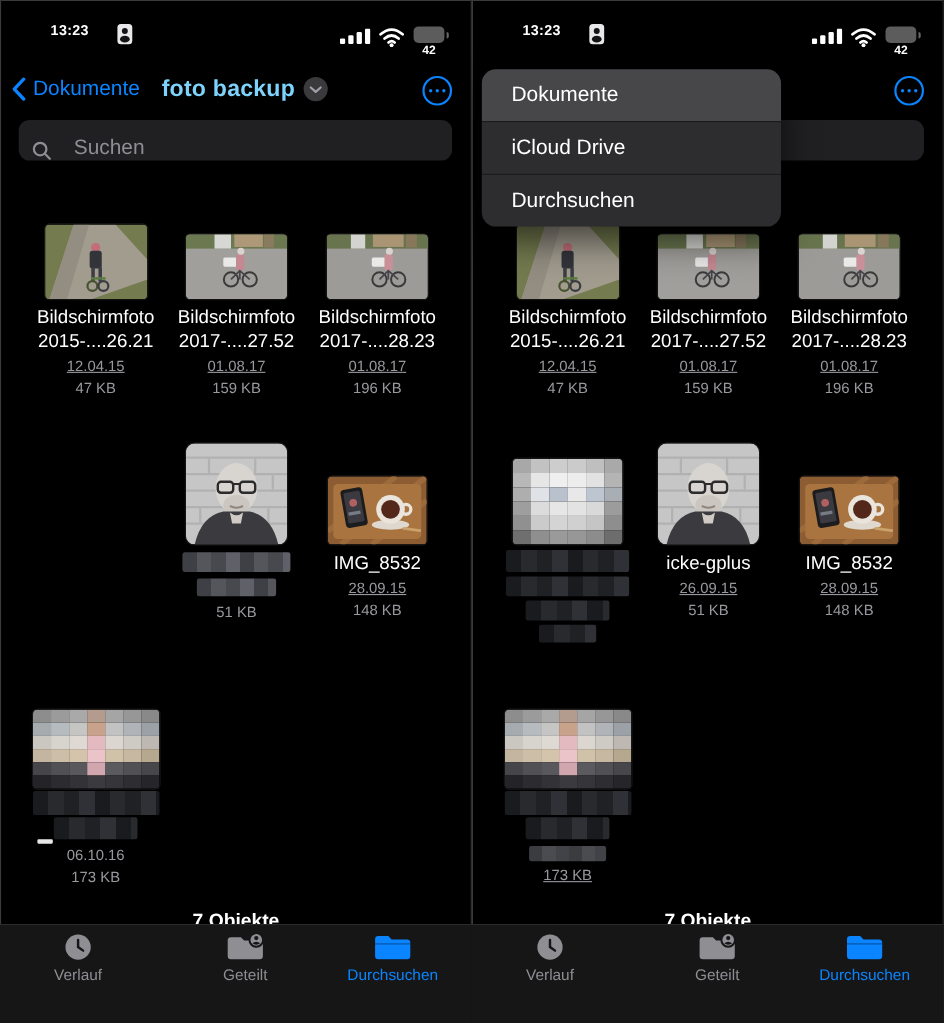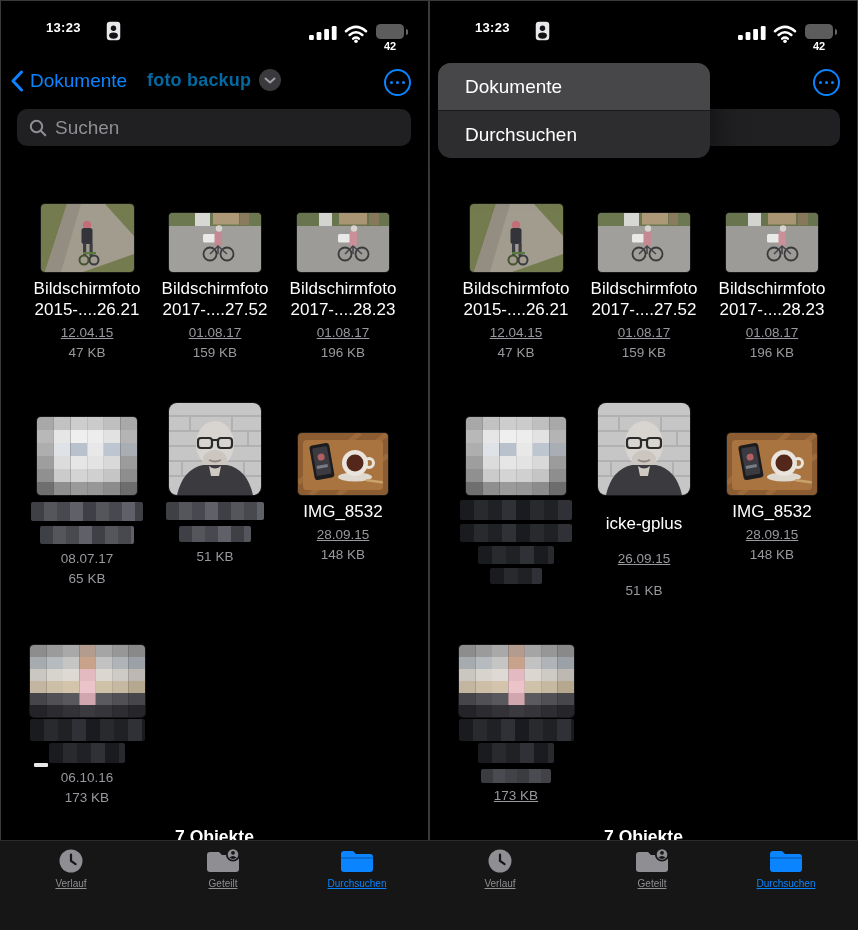--- a/index.html
+++ b/index.html
@@ -19,30 +19,30 @@
   .battery{position:absolute;left:376px;top:24px;width:28px;height:15px;border-radius:4.5px;
            background:rgba(255,255,255,.36);display:flex;align-items:center;justify-content:center;}
   .battery .num{font-size:11px;font-weight:700;color:#fff;margin-top:28px;}
   .battery .nub{position:absolute;right:-4px;top:5px;width:2.5px;height:5.5px;border-radius:0 2px 2px 0;
                 background:rgba(255,255,255,.4);}
 
   
   .back-btn{position:absolute;left:10px;top:70px;display:flex;align-items:center;gap:6px;color:#0a84ff;}
   .back-btn .lbl{font-size:19px;}
   .nav-title{position:absolute;left:147px;top:69px;display:flex;align-items:center;gap:8px;}
-  .nav-title .t{font-size:18px;font-weight:700;color:#0369a1;letter-spacing:.2px;}
+  .nav-title .t{font-size:21px;font-weight:700;color:#7dd3fc;letter-spacing:.2px;}
   .chev-circle{width:22px;height:22px;border-radius:50%;background:#3a3a3c;display:flex;
                align-items:center;justify-content:center;}
   .more-btn{position:absolute;left:384px;top:69px;width:27px;height:27px;border:2px solid #0a84ff;
             border-radius:50%;box-sizing:border-box;display:flex;align-items:center;justify-content:center;gap:2.5px;}
   .more-btn i{width:3.2px;height:3.2px;border-radius:50%;background:#0a84ff;}
 
   
   .search{position:absolute;left:17px;top:109px;width:394px;height:37px;border-radius:10px;
-          background:#202023;display:flex;align-items:center;padding-left:12px;box-sizing:border-box;gap:8px;}
+          background:#202023;display:flex;align-items:flex-end;padding-left:12px;box-sizing:border-box;gap:20px;}
   .search .ph{font-size:19px;color:#8e8e93;}
 
   
   .file-item{position:absolute;width:134px;display:flex;flex-direction:column;align-items:center;}
   .tbox{display:flex;align-items:flex-end;justify-content:center;}
   .tbox.h68{height:68px;} .tbox.h92{height:92px;} .tbox.h72{height:72px;}
   .thumb{border-radius:4px;overflow:hidden;box-shadow:0 0 0 1px rgba(255,255,255,.09);line-height:0;}
   .thumb.round8{border-radius:8px;}
   .fname{font-size:17px;line-height:21px;color:#fff;text-align:center;margin-top:0;}
   .fname.first{margin-top:6px;}
@@ -53,21 +53,21 @@
   .rd-faint{border-radius:2px;background:repeating-linear-gradient(90deg,#4a4b50 0 12px,#5d5e64 12px 24px,#52535a 24px 36px);opacity:.8;}
   .dash{width:14px;height:3.5px;background:#e8e8e8;border-radius:1px;align-self:flex-start;margin-left:14px;}
 
   
   .count{position:absolute;left:0;width:429px;top:827px;text-align:center;font-size:17.5px;font-weight:700;color:#fff;}
 
   
   .tabbar{position:absolute;left:0;top:840px;width:429px;height:90px;background:#161617;
           border-top:1px solid #2b2b2d;box-sizing:border-box;}
   .tab{position:absolute;top:7px;width:110px;display:flex;flex-direction:column;align-items:center;gap:4px;}
-  .tab .lbl{font-size:10px;text-decoration:underline;}
+  .tab .lbl{font-size:14px;}
   .tab.inactive{color:#8e8e93;} .tab.active{color:#0a84ff;}
   .tab-history{left:16px;} .tab-shared{left:168px;} .tab-browse{left:302px;}
 
   
   .menu{position:absolute;left:9px;top:63px;width:272px;border-radius:13px;overflow:hidden;
         background:#2d2d2f;box-shadow:0 12px 34px rgba(0,0,0,.6);z-index:20;}
   .menu-item{height:47px;display:flex;align-items:center;padding-left:27px;font-size:19px;color:#fff;}
   .menu-item.sel{background:#47474a;}
   .menu-item + .menu-item{border-top:1px solid #1b1b1d;}
 </style>
@@ -356,31 +356,20 @@
           <span class="thumb"><svg width="92" height="59">
               <use href="#sym-thumb-c"></use>
             </svg></span>
         </div>
       <div class="fname first">Bildschirmfoto</div>
       <div class="fname">2017-....28.23</div>
       <div class="fmeta mt3">01.08.17</div>
       <div class="fmeta">196 KB</div>
     </div>
 
-    <div class="file-item" style="left:20px;top:403px;">
-      <div class="tbox h92">
-          <span class="thumb"><svg width="100" height="78">
-              <use href="#sym-pix1"></use>
-            </svg></span>
-        </div>
-      <div class="rd" style="width:112px;height:19px;margin-top:7px;"></div>
-      <div class="rd" style="width:94px;height:18px;margin-top:5px;"></div>
-      <div class="fmeta mt5">08.07.17</div>
-      <div class="fmeta">65 KB</div>
-    </div>
     <div class="file-item" style="left:148px;top:403px;">
       <div class="tbox h92">
           <span class="thumb round8"><svg width="92" height="92">
               <use href="#sym-portrait"></use>
             </svg></span>
         </div>
       <div class="rd" style="width:98px;height:18px;margin-top:7px;"></div>
       <div class="rd" style="width:72px;height:16px;margin-top:6px;"></div>
       <div class="fmeta mt5">51 KB</div>
     </div>
@@ -460,20 +449,23 @@
           <use href="#sym-search"></use>
         </svg>
       <span class="ph">Suchen</span>
     </div>
 
     <div class="menu">
       <div class="menu-item sel">
         <span>Dokumente</span>
       </div>
       <div class="menu-item">
+        <span>iCloud Drive</span>
+      </div>
+      <div class="menu-item">
         <span>Durchsuchen</span>
       </div>
     </div>
 
     <div class="file-item" style="left:20px;top:204px;">
       <div class="tbox h68">
           <span class="thumb"><svg width="93" height="68">
               <use href="#sym-thumb-a"></use>
             </svg></span>
         </div>
@@ -509,21 +501,21 @@
       <div class="tbox h92">
           <span class="thumb"><svg width="100" height="78">
               <use href="#sym-pix1"></use>
             </svg></span>
         </div>
       <div class="rd-dark" style="width:112px;height:20px;margin-top:5px;"></div>
       <div class="rd-dark" style="width:112px;height:18px;margin-top:4px;"></div>
       <div class="rd-dark" style="width:76px;height:18px;margin-top:4px;"></div>
       <div class="rd-dark" style="width:52px;height:16px;margin-top:4px;"></div>
     </div>
-    <div class="file-item" style="left:148px;top:403px;gap:12px;">
+    <div class="file-item" style="left:148px;top:403px;">
       <div class="tbox h92">
           <span class="thumb round8"><svg width="92" height="92">
               <use href="#sym-portrait"></use>
             </svg></span>
         </div>
       <div class="fname first">icke-gplus</div>
       <div class="fmeta mt3">26.09.15</div>
       <div class="fmeta">51 KB</div>
     </div>
     <div class="file-item" style="left:276px;top:403px;">

